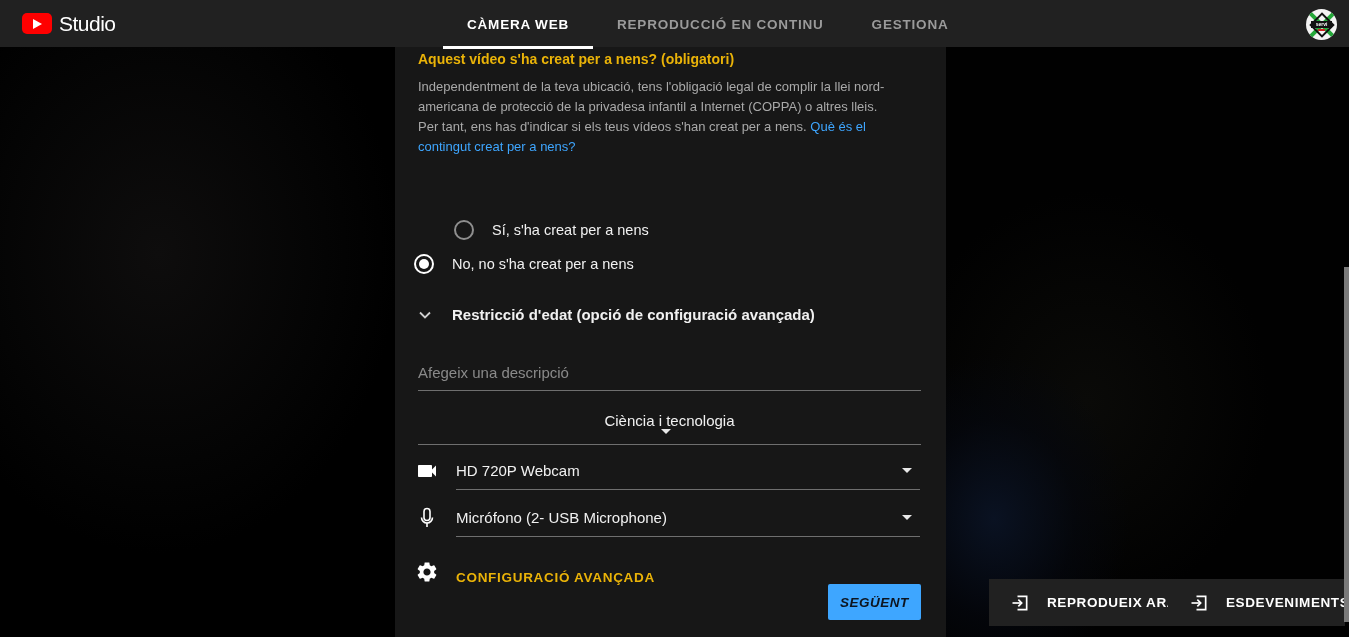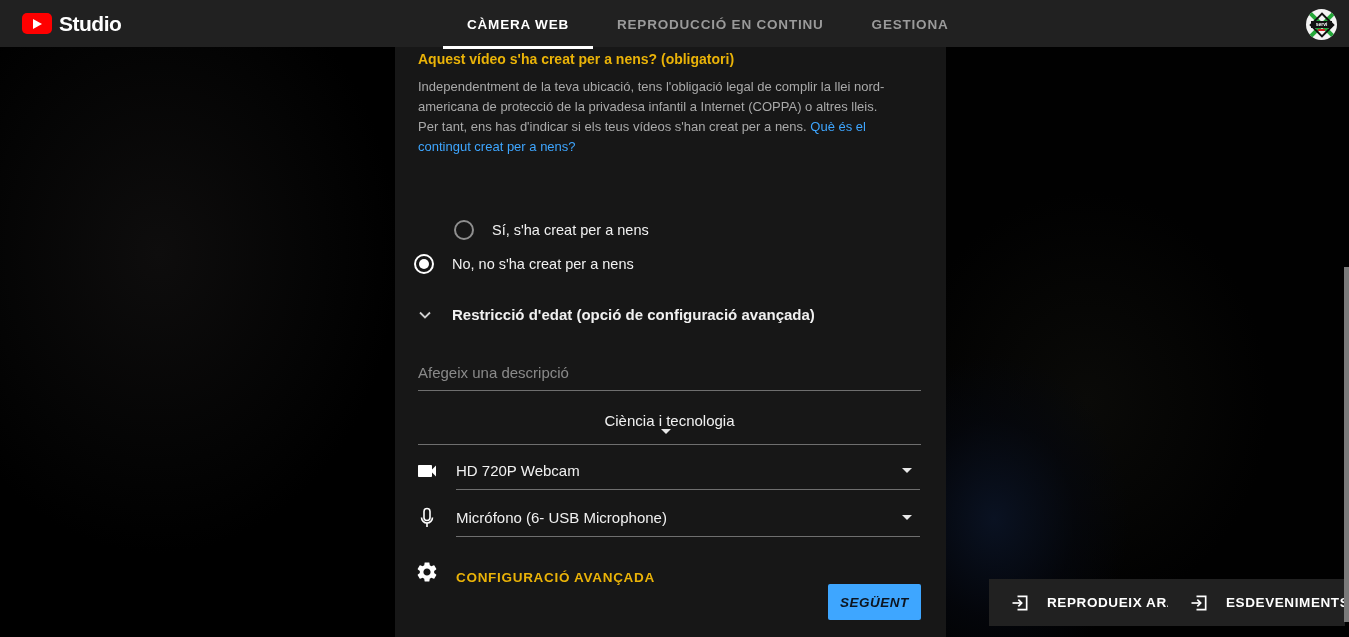--- a/index.html
+++ b/index.html
@@ -9,21 +9,21 @@
   .topbar {
     position:absolute; left:0; top:0; width:1349px; height:47px;
     background:#212121; z-index:30;
   }
   .logo-wrap { position:absolute; left:22px; top:0; height:47px; display:flex; align-items:center; gap:7px; }
   .yt-icon { width:30px; height:21px; background:#f00; border-radius:5px; position:relative; }
   .yt-icon::after {
     content:""; position:absolute; left:11px; top:5.5px;
     border-left:9px solid #fff; border-top:5px solid transparent; border-bottom:5px solid transparent;
   }
-  .logo-text { color:#fff; font-size:21px; font-weight:bold; letter-spacing:-0.5px; }
+  .logo-text { color:#fff; font-size:21px; font-weight:normal; letter-spacing:-0.5px; }
 
   .tabs { position:absolute; left:443px; top:0; height:47px; display:flex; }
   .tab {
     height:49px; display:flex; align-items:center; padding:0 24px;
     color:#9a9a9a; font-size:13.5px; font-weight:bold; letter-spacing:0.8px;
     position:relative; cursor:pointer; white-space:nowrap;
   }
   .tab.active { color:#fff; }
   .tab.active::after { content:""; position:absolute; left:0; right:0; bottom:0; height:3px; background:#fff; }
 
@@ -196,21 +196,21 @@
     </div>
   </div>
 
   <div class="select-row dev-row mic-row">
     <svg class="dev-icon" viewBox="0 0 24 24">
       <path fill="none" stroke="#fff" stroke-width="1.6" d="M12 14.5c1.66 0 3-1.34 3-3V5.5c0-1.66-1.34-3-3-3s-3 1.34-3 3v6c0 1.66 1.34 3 3 3z"></path>
       <path fill="none" stroke="#fff" stroke-width="1.6" d="M6.5 11.5c0 3.04 2.46 5.5 5.5 5.5s5.5-2.46 5.5-5.5"></path>
       <line x1="12" y1="17" x2="12" y2="21" stroke="#fff" stroke-width="1.6"></line>
     </svg>
     <div class="select-line">
-      <span class="select-value">Micrófono (6- USB Microphone)</span>
+      <span class="select-value">Micrófono (2- USB Microphone)</span>
       <span class="caret"></span>
     </div>
   </div>
 
   <div class="adv-row">
     <svg class="dev-icon" viewBox="0 0 24 24">
       <path fill="#fff" d="M19.14 12.94c.04-.3.06-.61.06-.94 0-.32-.02-.64-.07-.94l2.03-1.58c.18-.14.23-.41.12-.61l-1.92-3.32c-.12-.22-.37-.29-.59-.22l-2.39.96c-.5-.38-1.03-.7-1.62-.94l-.36-2.54c-.04-.24-.24-.41-.48-.41h-3.84c-.24 0-.43.17-.47.41l-.36 2.54c-.59.24-1.13.57-1.62.94l-2.39-.96c-.22-.08-.47 0-.59.22L2.74 8.87c-.12.21-.08.47.12.61l2.03 1.58c-.05.3-.09.63-.09.94s.02.64.07.94l-2.03 1.58c-.18.14-.23.41-.12.61l1.92 3.32c.12.22.37.29.59.22l2.39-.96c.5.38 1.03.7 1.62.94l.36 2.54c.05.24.24.41.48.41h3.84c.24 0 .44-.17.47-.41l.36-2.54c.59-.24 1.13-.56 1.62-.94l2.39.96c.22.08.47 0 .59-.22l1.92-3.32c.12-.22.07-.47-.12-.61l-2.01-1.58zM12 15.6c-1.98 0-3.6-1.62-3.6-3.6s1.62-3.6 3.6-3.6 3.6 1.62 3.6 3.6-1.62 3.6-3.6 3.6z"></path>
     </svg>
     <div class="adv-label">CONFIGURACIÓ AVANÇADA</div>
   </div>

